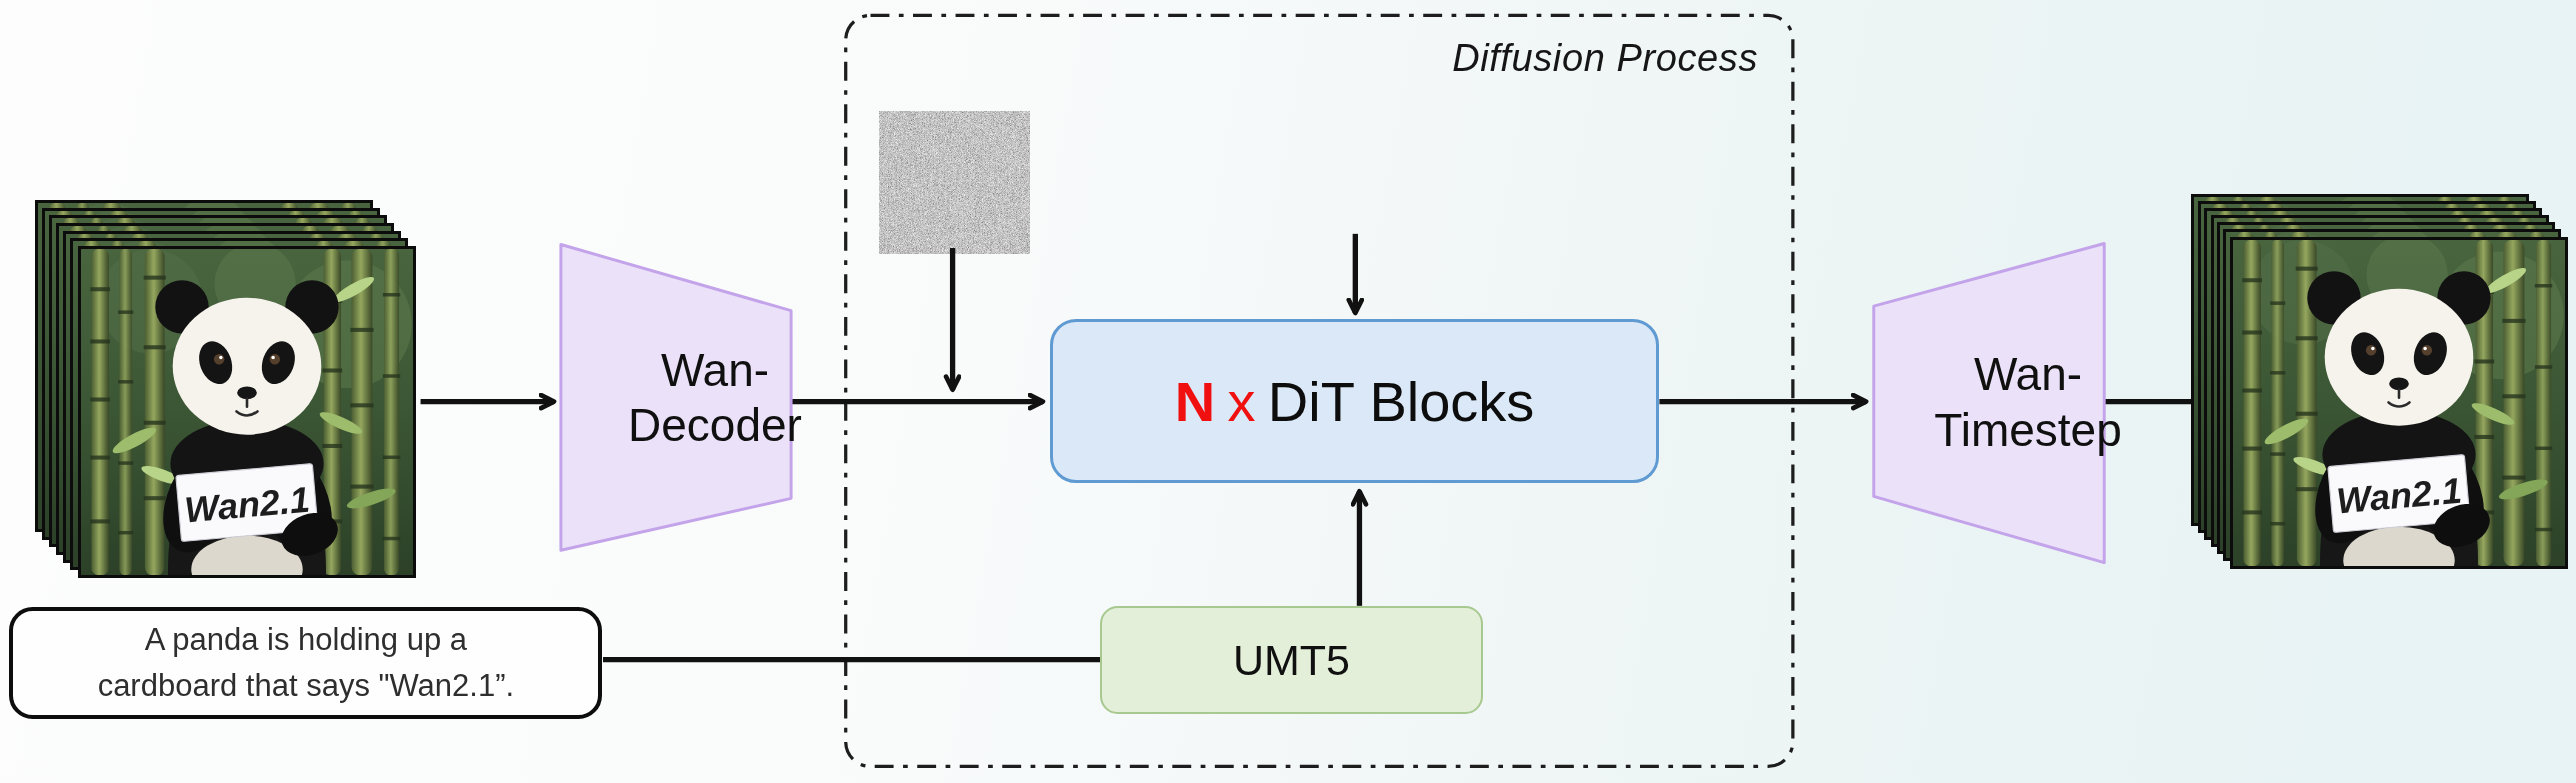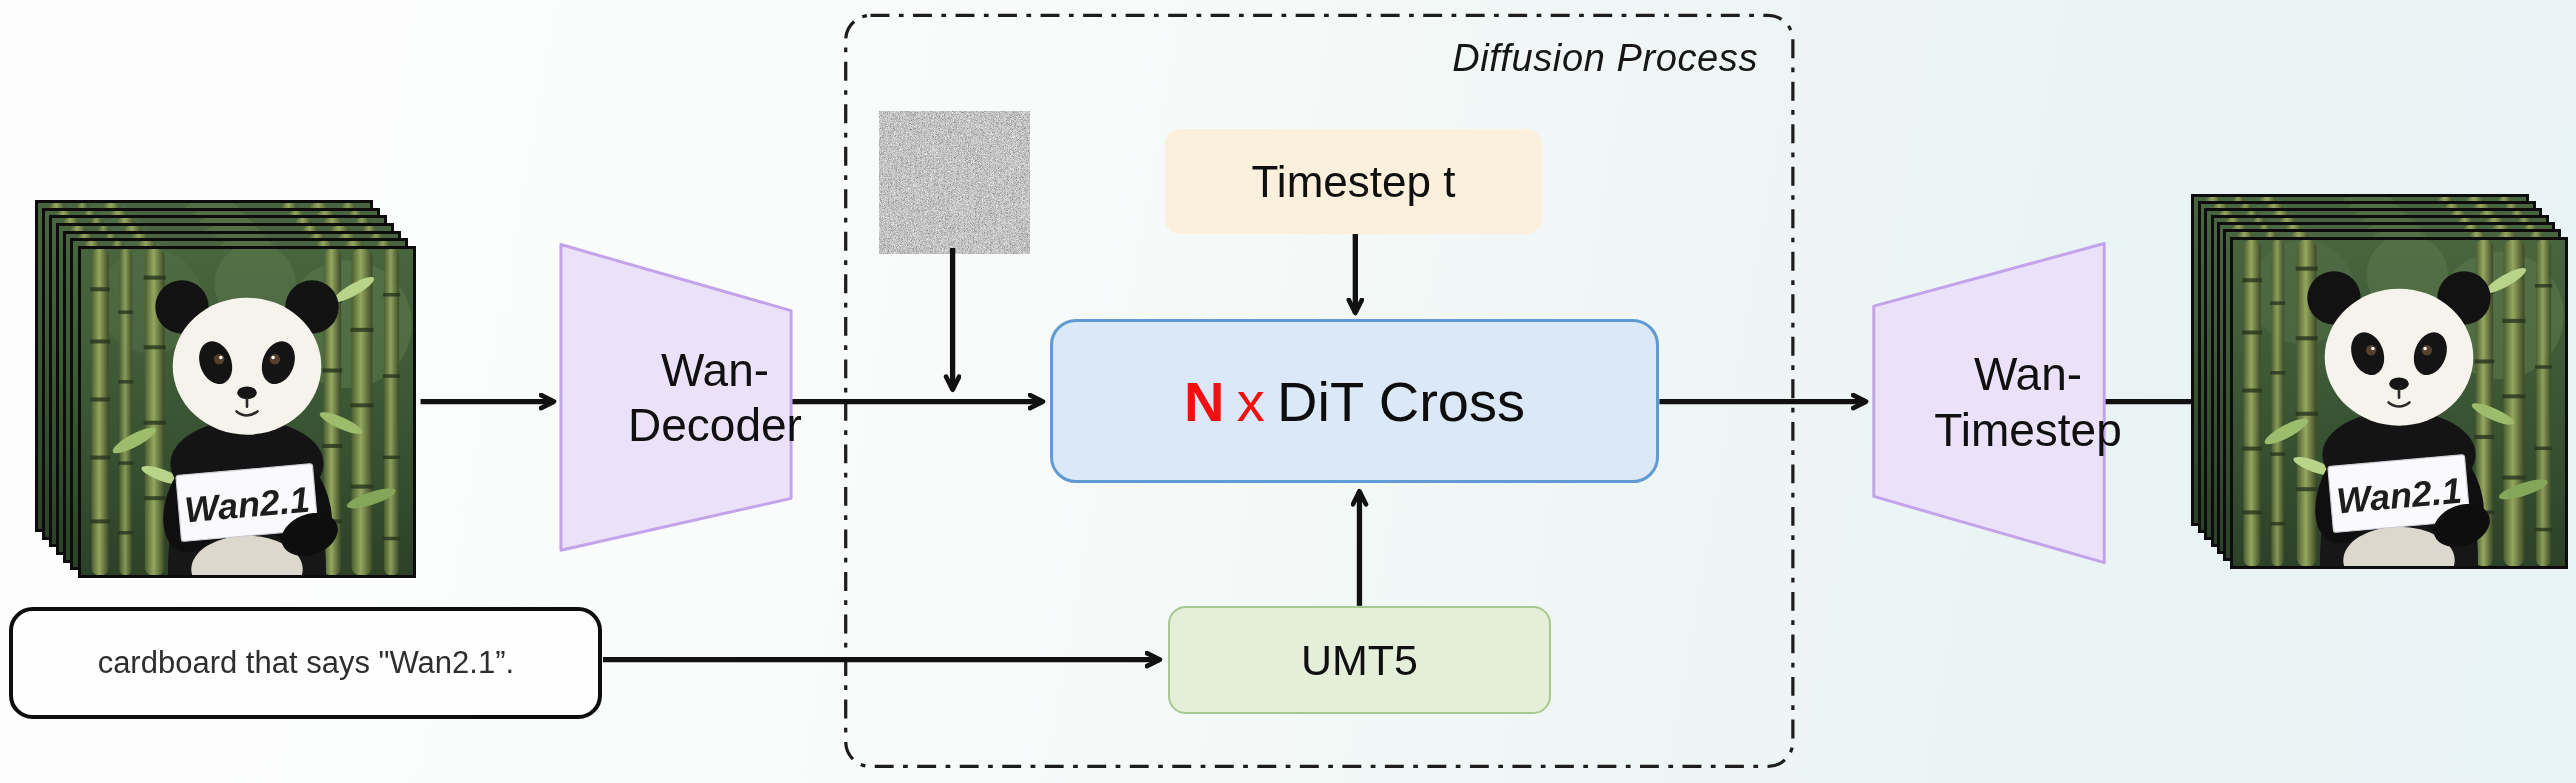--- a/index.html
+++ b/index.html
@@ -40,21 +40,21 @@
     background:#fbf0db; border-radius:15.4px; font-size:44px; color:#101010;
   }
   #dit-box{
     left:1050px; top:319px; width:609px; height:164px;
     background:#dbe8f7; border:3px solid #5f9ad2; border-radius:26px;
     font-size:56px; font-weight:500; color:#0d0d0d;
   }
   #dit-box .dit-n{color:#f01010; font-weight:800;}
   #dit-box .dit-x{color:#f01010; font-weight:500; margin:0 0.22em;}
   #umt5-box{
-    left:1168px; top:606px; width:383px; height:108px;
+    left:1100px; top:606px; width:383px; height:108px;
     background:#e4efda; border:2.4px solid #a7c98f; border-radius:17.7px;
     font-size:43px; color:#101010;
   }
   #prompt-box{
     left:9.4px; top:607px; width:593px; height:112px;
     background:#fefefe; border:4.1px solid #0d0d0d; border-radius:23.6px;
     flex-direction:column; font-size:31px; line-height:1.5; color:#2e2e2e;
   }
   #cross-attention-label{
     left:1380px; top:516px; font-size:41px; color:#0f0f0f; white-space:nowrap;
@@ -278,33 +278,31 @@
   <svg class="abs" style="left:1872px;top:240px" width="234" height="325" viewBox="0 0 396 550">
     <polygon points="3,112 393,6 393,546 3,434" fill="#ebe2f9" stroke="#c3a3e9" stroke-width="5" stroke-linejoin="round"></polygon>
   </svg>
   <div class="abs trap-label" style="left:1872px;top:240px;width:234px;height:325px">
     <div>Wan-</div>
     <div>Timestep</div>
   </div>
 
   <div class="abs" id="diffusion-title">Diffusion Process</div>
 
-  <div class="nodebox" id="timestep-box">
-    <span>Timestep t</span>
-  </div>
 
   <div class="nodebox" id="dit-box">
     <span class="dit-n">N</span>
     <span class="dit-x">x</span>
-    <span class="dit-rest">DiT Cross</span>
+    <span class="dit-rest">DiT Blocks</span>
   </div>
 
 
   <div class="nodebox" id="umt5-box">
     <span>UMT5</span>
   </div>
 
   <div class="nodebox" id="prompt-box">
+    <div>A panda is holding up a</div>
     <div>cardboard that says "Wan2.1”.</div>
   </div>
 
 </div>
 
 
 </body></html>

